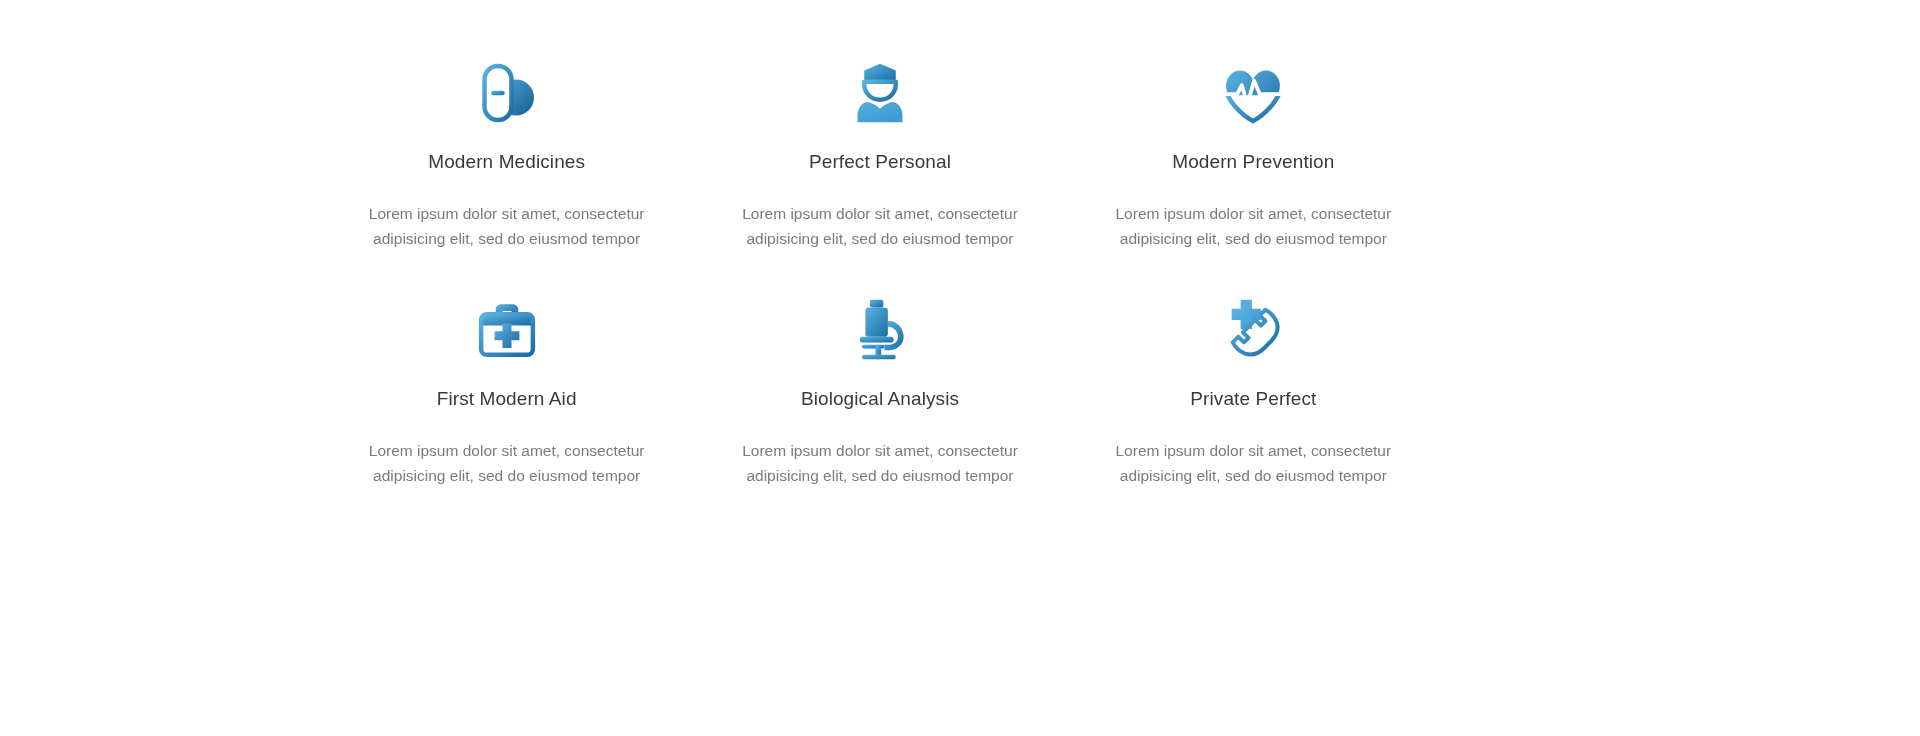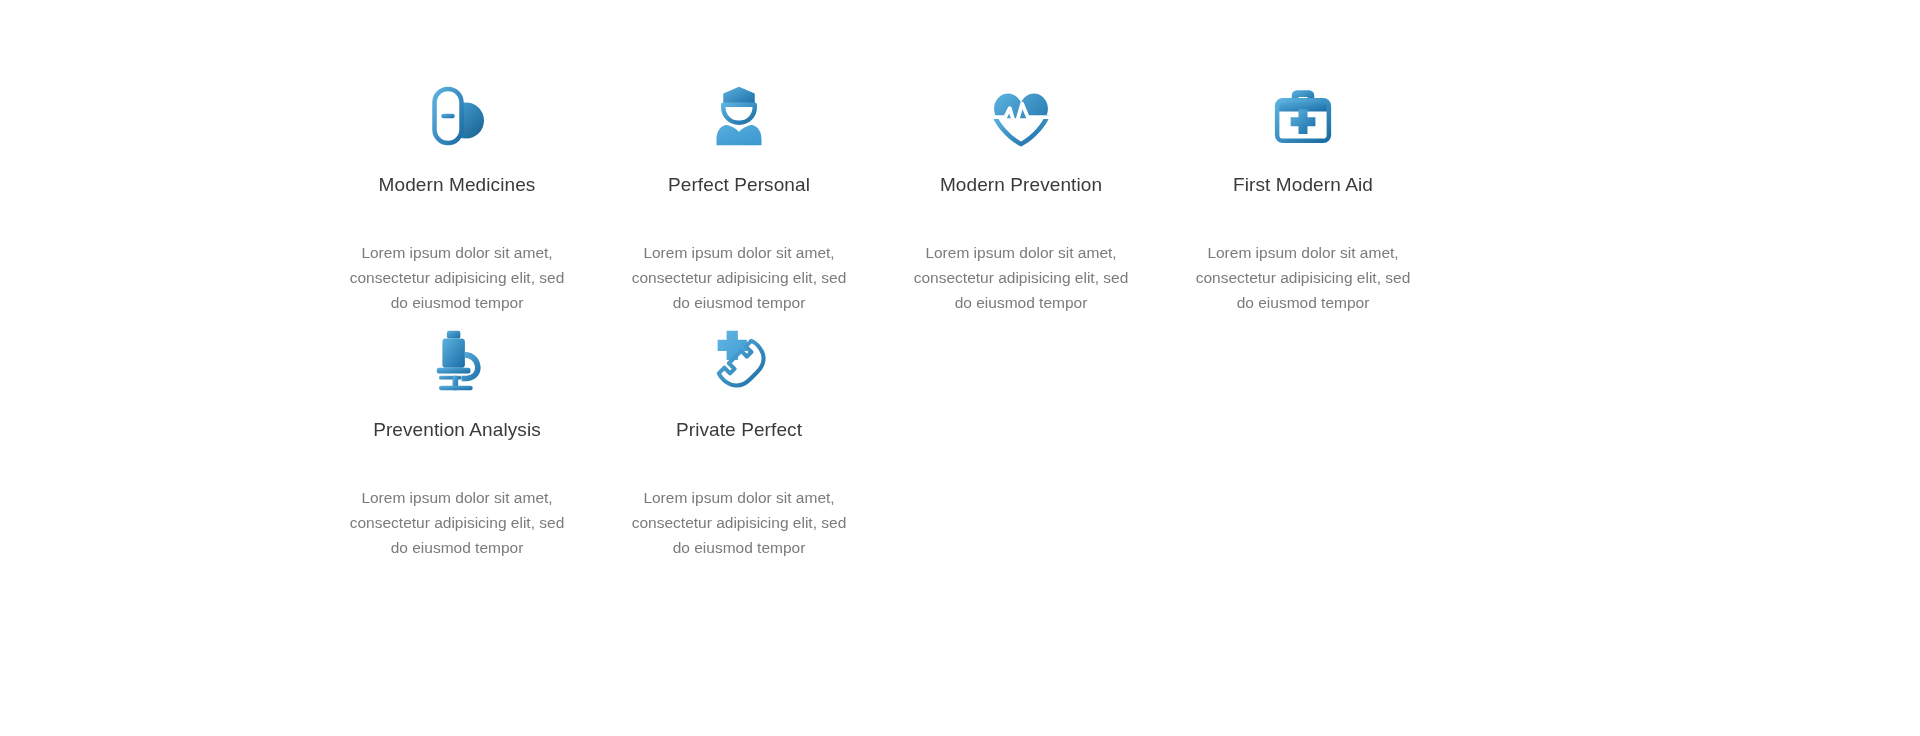--- a/index.html
+++ b/index.html
@@ -18,28 +18,27 @@
     width: 1920px;
     height: 736px;
     display: block;
     position: relative;
     background: #ffffff;
   }
 
   .services-grid {
     position: absolute;
     left: 320px;
-    top: 80px;
+    top: 57px;
     width: 1120px;
     display: grid;
-    grid-template-columns: repeat(4, 1fr);
+    grid-template-columns: repeat(3, 1fr);
     grid-template-rows: repeat(2, 237px);
     column-gap: 0px;
     row-gap: 0px;
-    gap: 8px;
   }
 
   .service-card {
     display: flex;
     flex-direction: column;
     align-items: center;
     text-align: center;
     padding: 0 12px;
     box-sizing: border-box;
   }
@@ -65,21 +64,21 @@
     letter-spacing: 0.1px;
     line-height: 1.2;
     margin: 0 0 27px 0;
   }
 
   .service-desc {
     font-size: 15.5px;
     font-weight: 400;
     color: #7b7b7b;
     line-height: 1.62;
-    margin: 16px;
+    margin: 0;
     max-width: 300px;
   }
 </style>
 </head>
 <body>
 
 <div class="services-section">
   <div class="services-grid">
 
     <div class="service-card">
@@ -177,21 +176,21 @@
           </defs>
           <rect x="23" y="5" width="12" height="7" rx="2" fill="url(#g5)"></rect>
           <rect x="19" y="12" width="20" height="26" rx="3" fill="url(#g5)"></rect>
           <path d="M39 24 C48 24 53 31 53 38 C53 45 47 50 40 50 L36 50 L36 45 L40 45 C45 45 48 42 48 38 C48 33 44 29 39 29 Z" fill="url(#g5)"></path>
           <rect x="14" y="38" width="30" height="5" rx="2" fill="url(#g5)"></rect>
           <rect x="16" y="45" width="20" height="3.5" rx="1.7" fill="url(#g5)"></rect>
           <rect x="28" y="45" width="5" height="13" rx="2" fill="url(#g5)"></rect>
           <rect x="16" y="54" width="30" height="4" rx="2" fill="url(#g5)"></rect>
         </svg>
       </div>
-      <div class="service-title">Prevention Analysis</div>
+      <div class="service-title">Biological Analysis</div>
       <p class="service-desc">Lorem ipsum dolor sit amet, consectetur adipisicing elit, sed do eiusmod tempor</p>
     </div>
 
     <div class="service-card">
       <div class="service-icon">
         <svg viewBox="0 0 64 64">
           <defs>
             <linearGradient id="g6" x1="0" y1="0" x2="1" y2="1">
               <stop offset="0" stop-color="#5cb3e0"></stop>
               <stop offset="1" stop-color="#1a6ba4"></stop>

